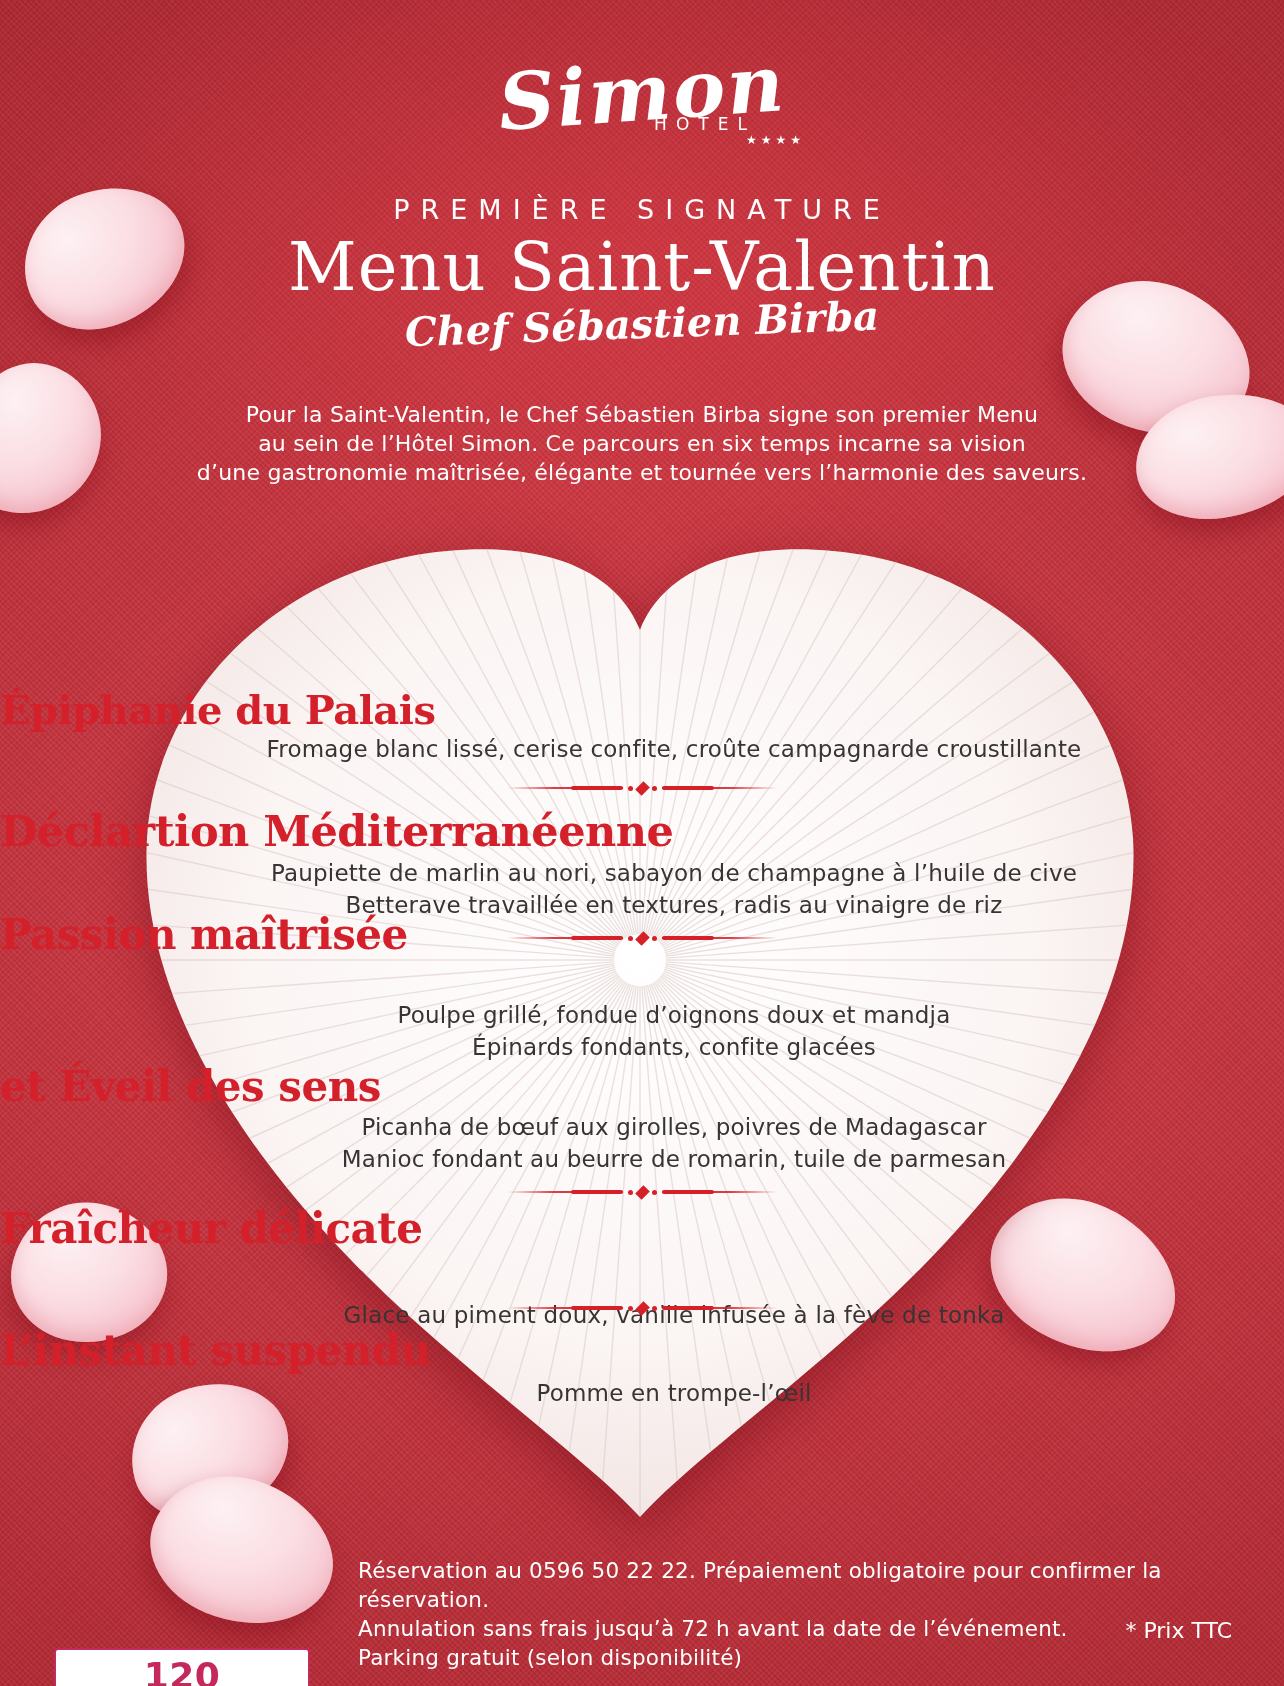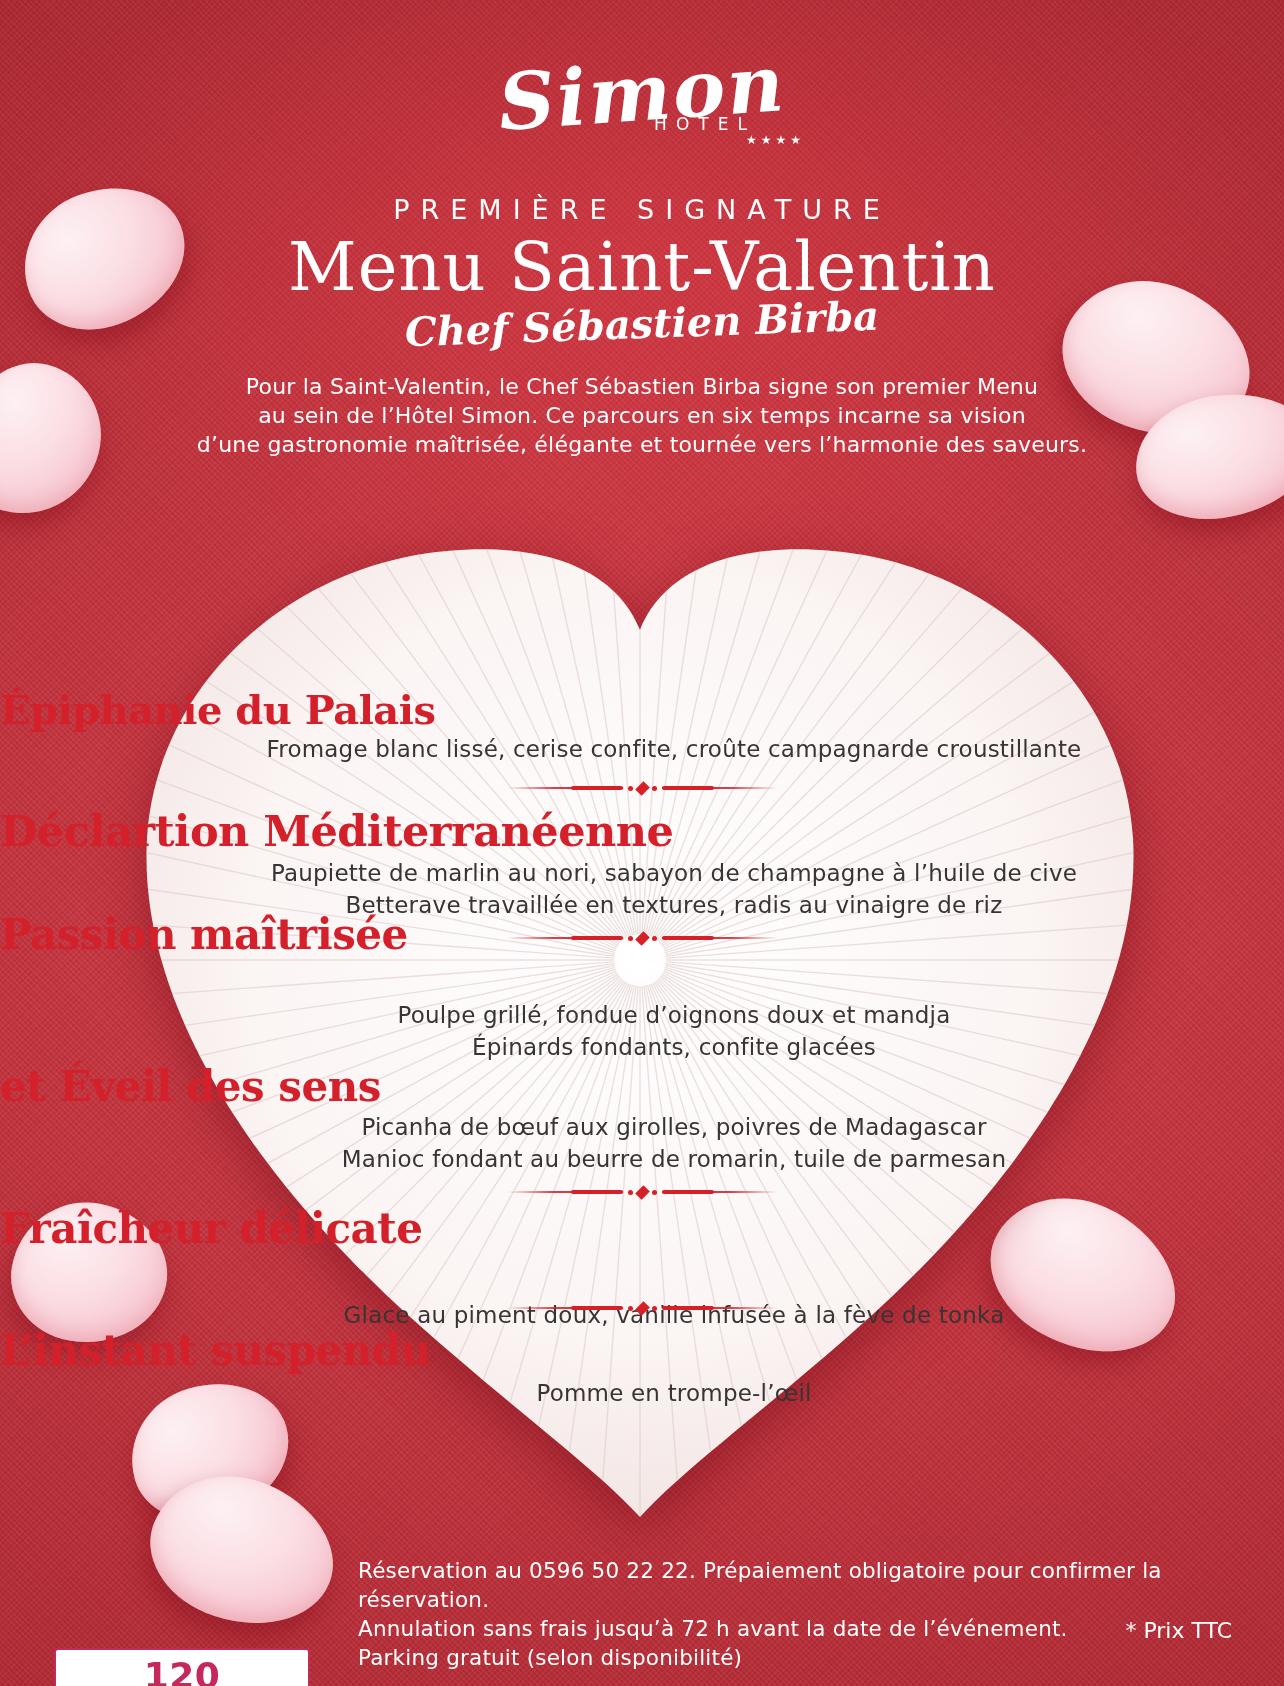--- a/index.html
+++ b/index.html
@@ -28,21 +28,21 @@
     color:#fff;font-size:17px;letter-spacing:9px;font-weight:400;}
   .hotel-stars{position:absolute;top:133px;left:660px;width:145px;text-align:right;z-index:2;
     color:#fff;font-size:12px;letter-spacing:4px;}
   .kicker{position:absolute;top:194px;left:0;width:1284px;text-align:center;z-index:2;
     color:#fff;font-size:27px;letter-spacing:11px;font-weight:400;}
   .main-title{position:absolute;top:228px;left:0;width:1284px;text-align:center;z-index:2;
     font-family:"DejaVu Serif",serif;font-weight:400;font-size:67px;color:#fff;letter-spacing:1px;}
   .chef-script{position:absolute;top:300px;left:0;width:1284px;text-align:center;z-index:2;
     font-family:"DejaVu Serif",serif;font-style:italic;font-weight:700;font-size:40px;color:#fff;
     transform:rotate(-2deg);}
-  .intro{position:absolute;top:372px;left:0;width:1284px;text-align:center;z-index:2;
+  .intro{position:absolute;top:400px;left:0;width:1284px;text-align:center;z-index:2;
     color:#fff;font-size:22px;line-height:29px;font-weight:400;letter-spacing:.2px;}
   
   .plate-svg{position:absolute;left:105px;top:530px;z-index:2;
     filter:drop-shadow(0 16px 26px rgba(110,5,18,.5));}
   .plate-svg .spokes line{stroke:#dcc8c6;stroke-width:1.4;opacity:.55;}
   
   .course-title{position:absolute;left:0;width:1284px;text-align:left;z-index:3;
     font-family:"DejaVu Serif",serif;font-weight:700;color:#d4202a;letter-spacing:-.5px;}
   .course-desc{position:absolute;left:0;width:1284px;text-align:center;z-index:3;
     color:#383434;font-size:23px;letter-spacing:.2px;padding-left:32px;}

